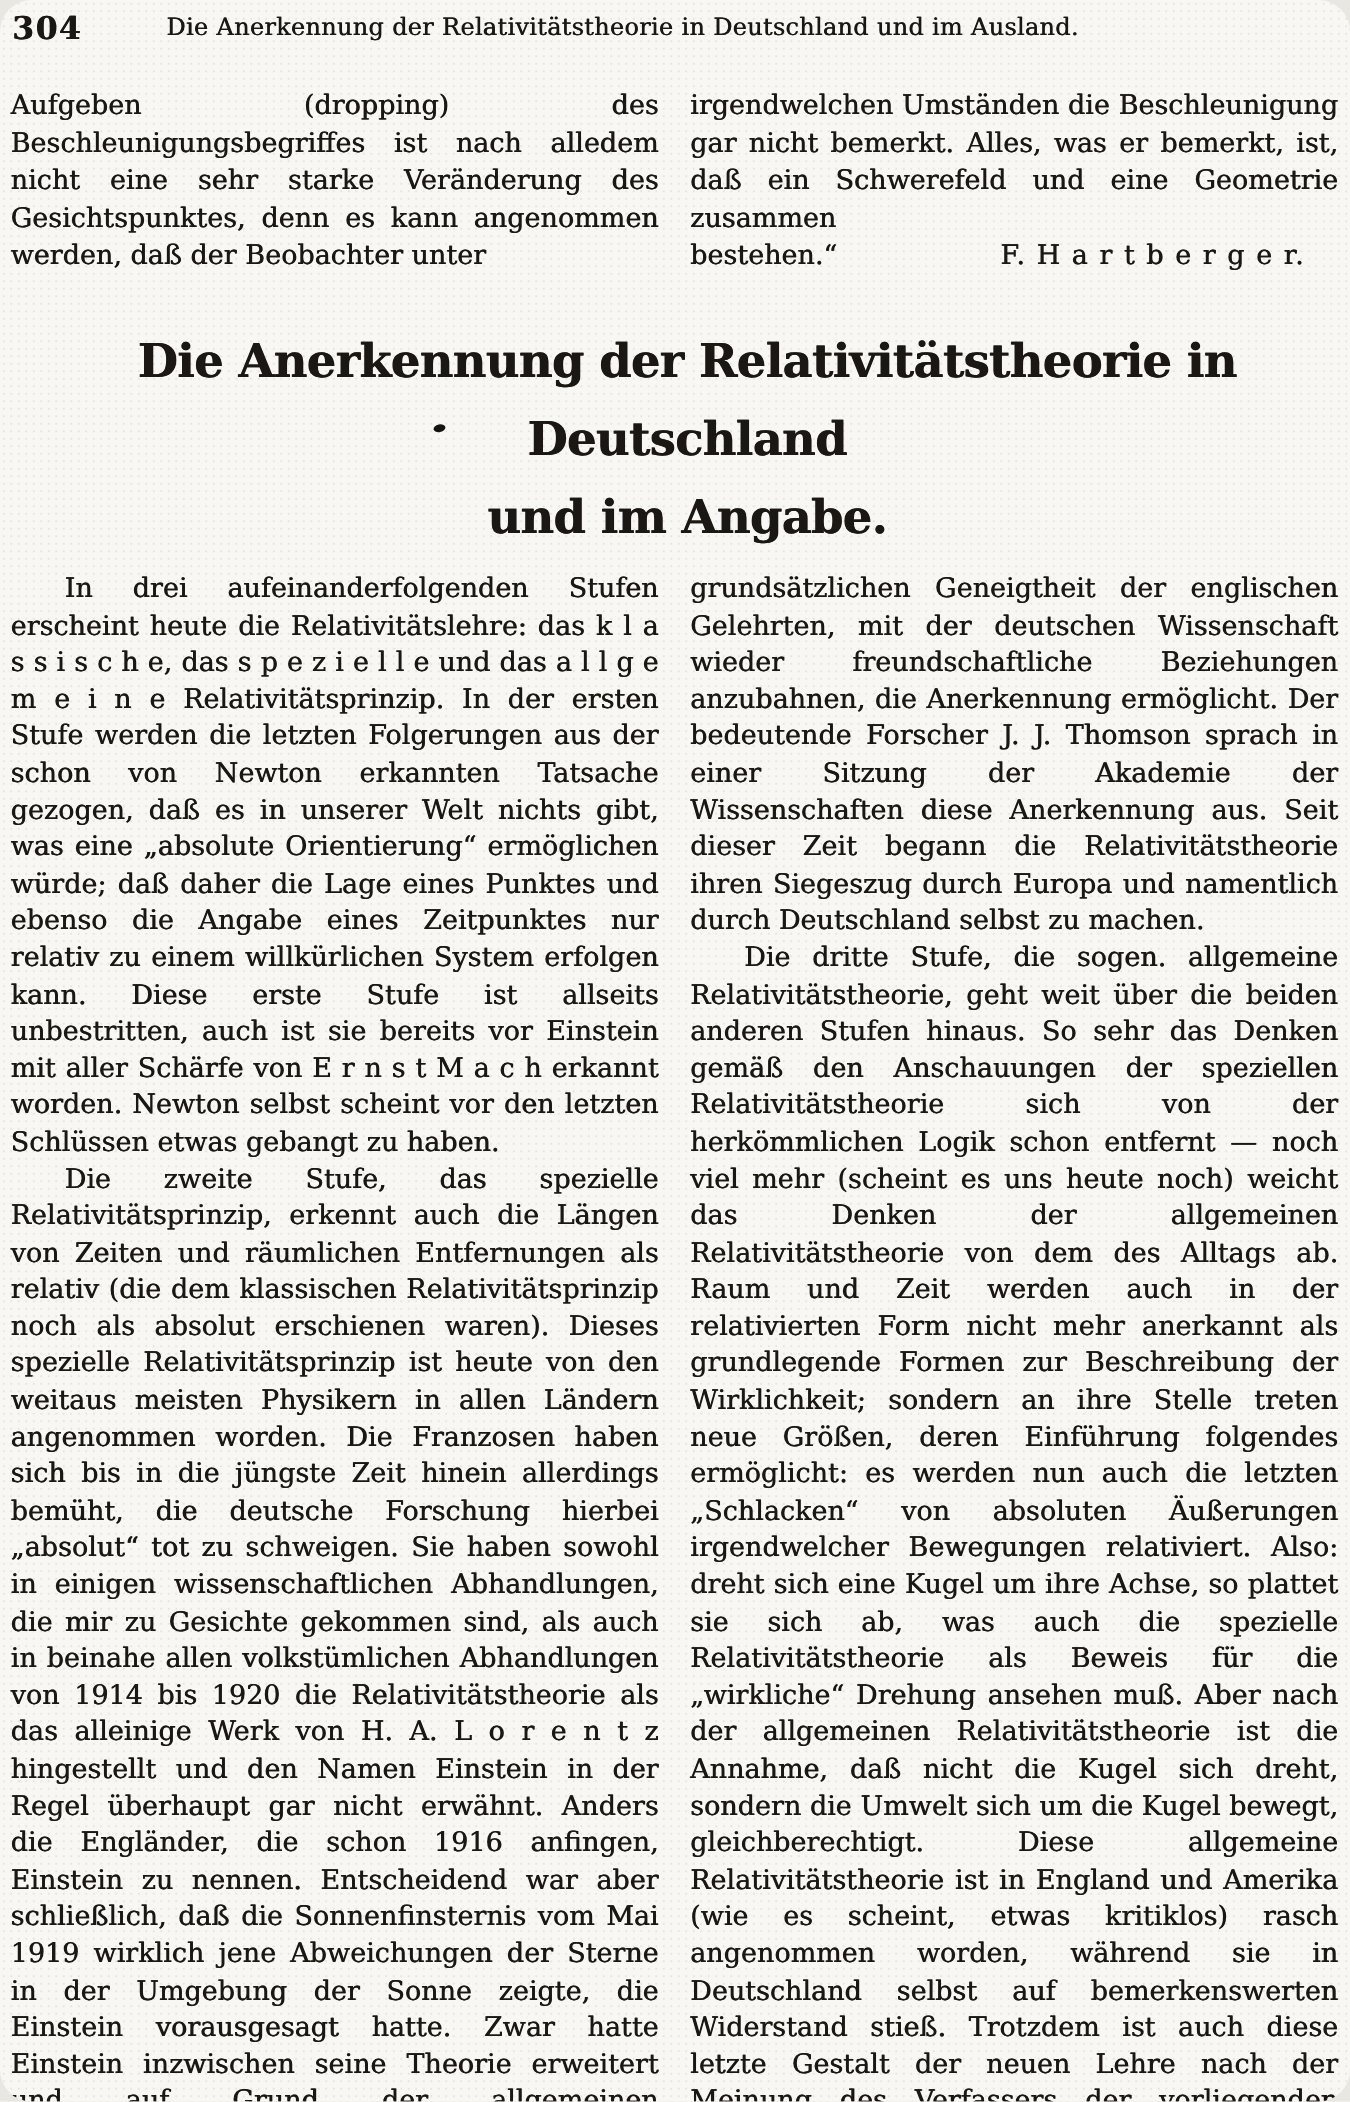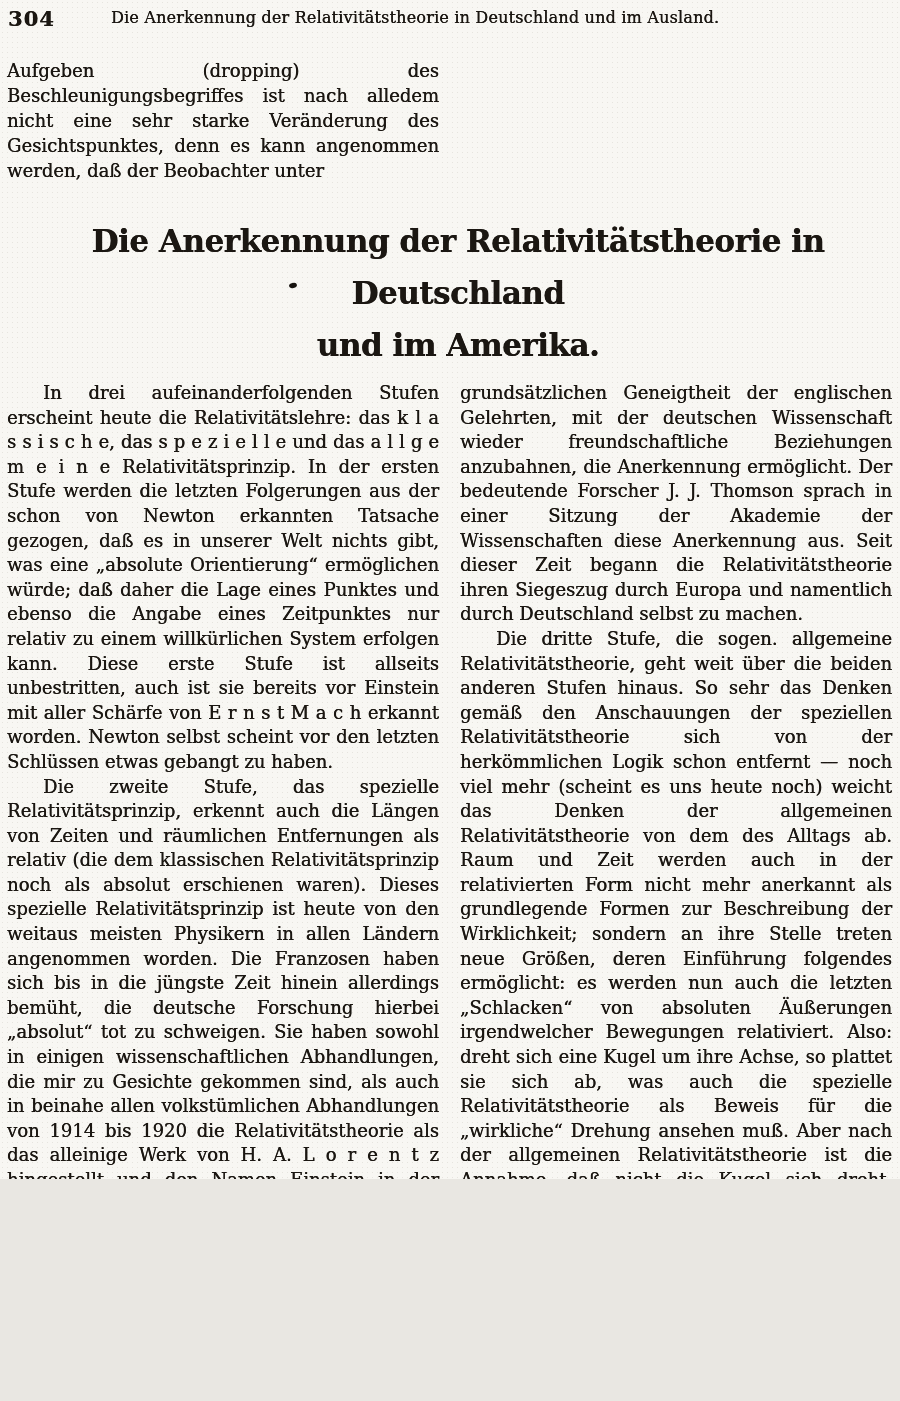--- a/index.html
+++ b/index.html
@@ -2,28 +2,29 @@
 <html lang="de"><head>
 <meta charset="utf-8">
 <style>
   html,body{margin:0;padding:0;}
   body{
     background:#e9e7e2;
     font-family:"DejaVu Serif","Liberation Serif",serif;
   }
   .page{
     position:relative;
-    width:900px;height:1179px;
+    width:900px;height:1401px;
     margin:0 auto;
     overflow:hidden;
     color:#1b1712;
     background-color:#f8f7f3;
     background-image:radial-gradient(#e6e4de 0.8px, transparent 0.9px);
     background-size:5px 5px;
     text-shadow:0.35px 0 0 currentColor; 
+    border-radius:21px;
   }
   .header{position:relative;padding-top:8px;height:26px;}
   .pagenum{
     position:absolute;left:8px;top:6px;
     font-size:21px;font-weight:bold;letter-spacing:1px;
   }
   .running-head{
     text-align:center;
     transform:translateX(-35px);
     font-size:16px;
@@ -75,25 +76,32 @@
 
   <div class="header">
     <span class="pagenum">304</span>
     <div class="running-head">Die Anerkennung der Relativitätstheorie in Deutschland und im Ausland.</div>
   </div>
 
   <div class="cols prev-section">
     <div class="col">
       <p class="noindent">Aufgeben (dropping) des Beschleunigungsbegriffes ist nach alledem nicht eine sehr starke Veränderung des Gesichtspunktes, denn es kann angenommen werden, daß der Beobachter unter</p>
     </div>
+    <div class="col">
+      <p class="noindent">irgendwelchen Umständen die Beschleunigung gar nicht bemerkt. Alles, was er bemerkt, ist, daß ein Schwerefeld und eine Geometrie zusammen</p>
+      <div class="sig-row">
+        <span>bestehen.“</span>
+        <span class="sig">F. H a r t b e r g e r.</span>
+      </div>
+    </div>
   </div>
 
   <div class="title-block">
     <div>Die Anerkennung der Relativitätstheorie in Deutschland</div>
-    <div>und im Amerika.</div>
+    <div>und im Angabe.</div>
   </div>
 
   <div class="ink-spot"></div>
 
   <div class="cols body-section">
     <div class="col">
       <p>In drei aufeinanderfolgenden Stufen erscheint heute die Relativitätslehre: das k l a s s i s c h e, das s p e z i e l l e und das a l l g e m e i n e Relativitätsprinzip. In der ersten Stufe werden die letzten Folgerungen aus der schon von Newton erkannten Tatsache gezogen, daß es in unserer Welt nichts gibt, was eine „absolute Orientierung“ ermöglichen würde; daß daher die Lage eines Punktes und ebenso die Angabe eines Zeitpunktes nur relativ zu einem willkürlichen System erfolgen kann. Diese erste Stufe ist allseits unbestritten, auch ist sie bereits vor Einstein mit aller Schärfe von E r n s t  M a c h erkannt worden. Newton selbst scheint vor den letzten Schlüssen etwas gebangt zu haben.</p>
       <p>Die zweite Stufe, das spezielle Relativitätsprinzip, erkennt auch die Längen von Zeiten und räumlichen Entfernungen als relativ (die dem klassischen Relativitätsprinzip noch als absolut erschienen waren). Dieses spezielle Relativitätsprinzip ist heute von den weitaus meisten Physikern in allen Ländern angenommen worden. Die Franzosen haben sich bis in die jüngste Zeit hinein allerdings bemüht, die deutsche Forschung hierbei „absolut“ tot zu schweigen. Sie haben sowohl in einigen wissenschaftlichen Abhandlungen, die mir zu Gesichte gekommen sind, als auch in beinahe allen volkstümlichen Abhandlungen von 1914 bis 1920 die Relativitätstheorie als das alleinige Werk von H. A. L o r e n t z hingestellt und den Namen Einstein in der Regel überhaupt gar nicht erwähnt. Anders die Engländer, die schon 1916 anfingen, Einstein zu nennen. Entscheidend war aber schließlich, daß die Sonnenfinsternis vom Mai 1919 wirklich jene Abweichungen der Sterne in der Umgebung der Sonne zeigte, die Einstein vorausgesagt hatte. Zwar hatte Einstein inzwischen seine Theorie erweitert und auf Grund der allgemeinen Relativitätstheorie eine größere als jene Ablenkung vorausgesagt, die sich auf Grund der speziellen Relativitätstheorie ergeben sollte. Die Engländer fanden nun auch beinahe die von der allgemeinen Relativitätstheorie erwartete Ablenkung von anderthalb Sekunden. Damit war bei der</p>
     </div>
     <div class="col">

